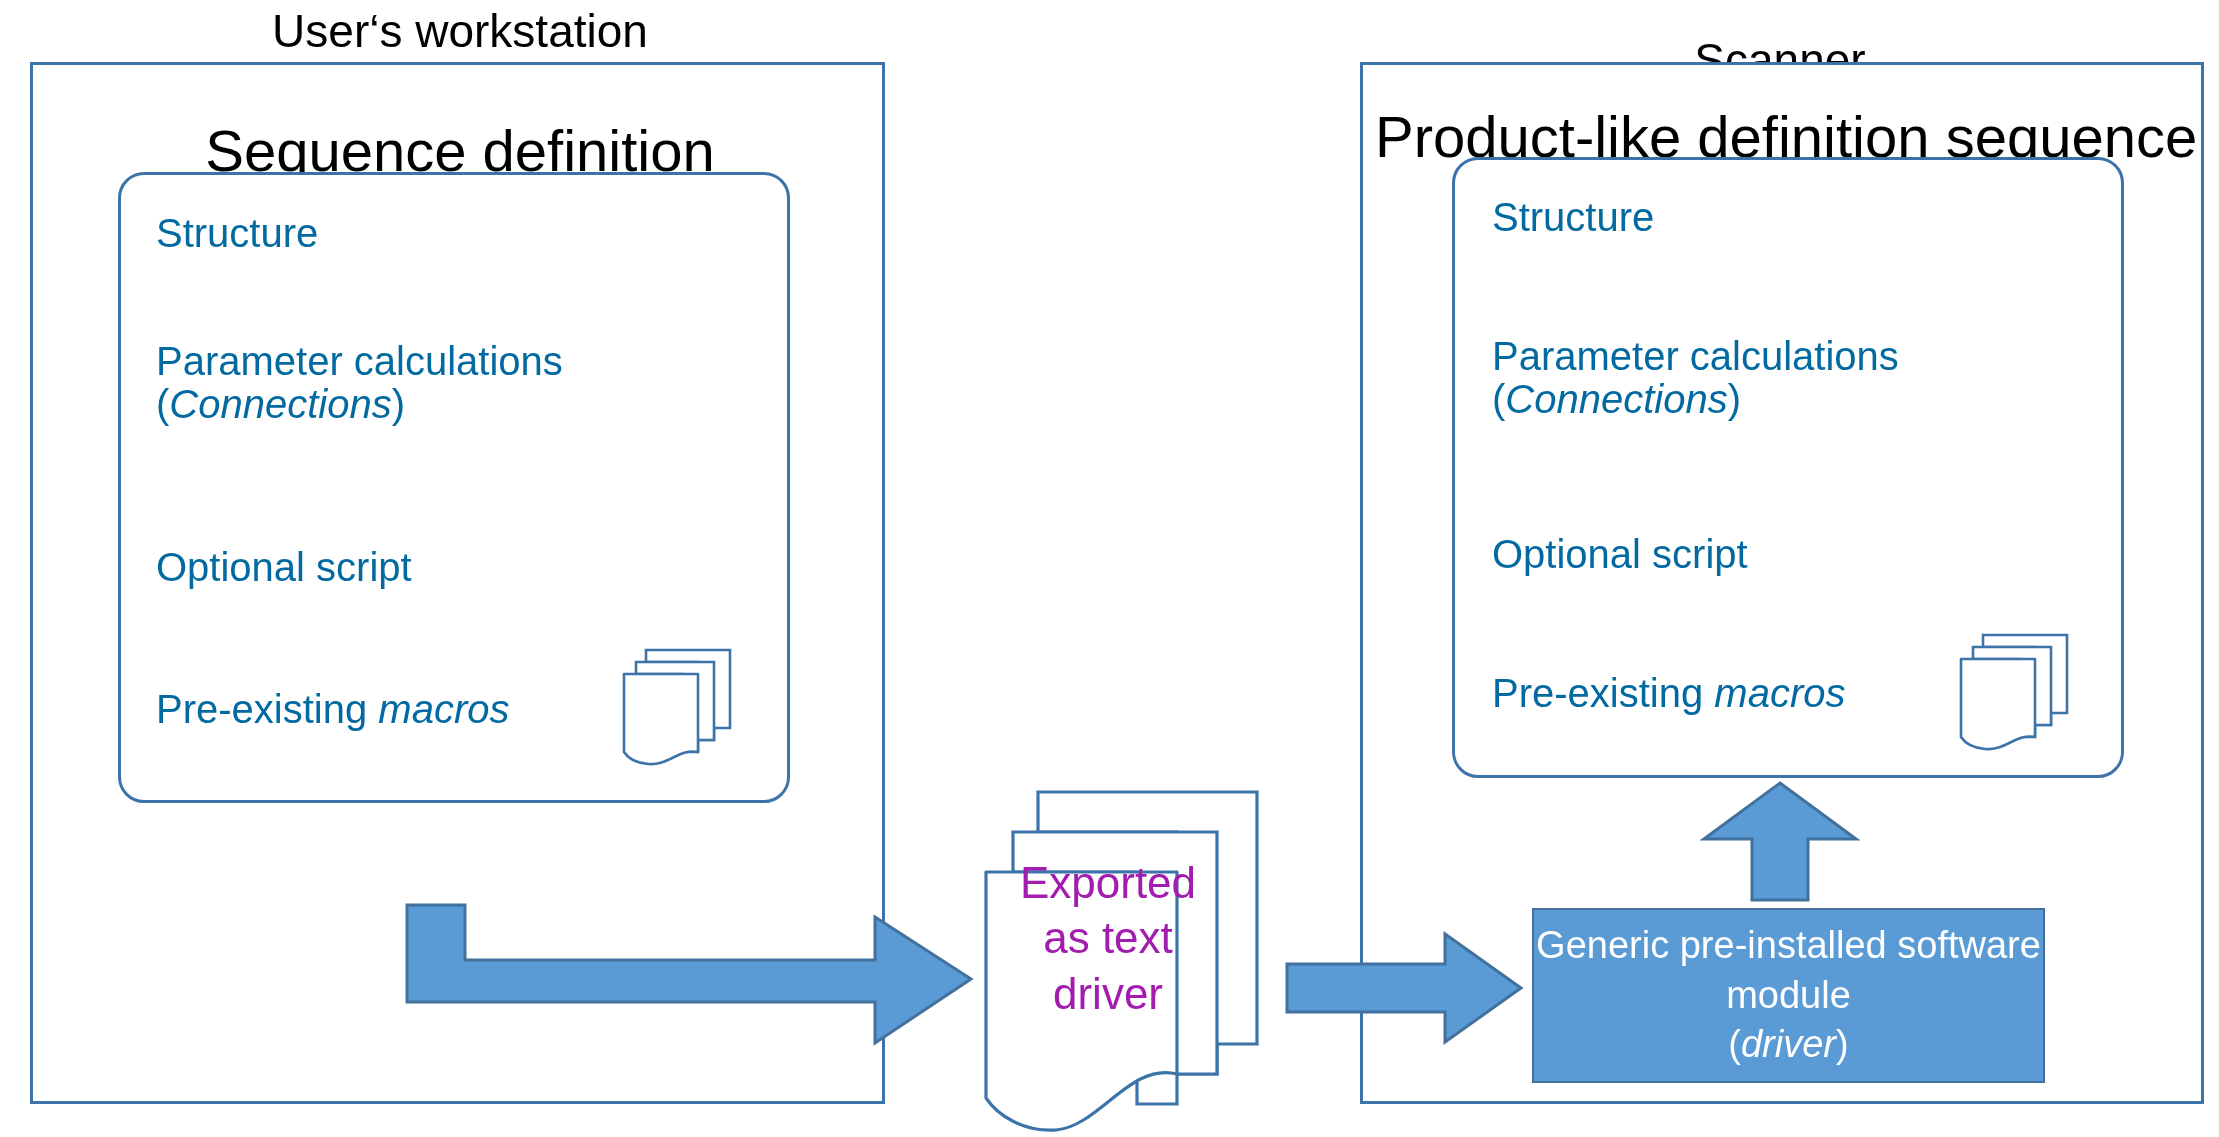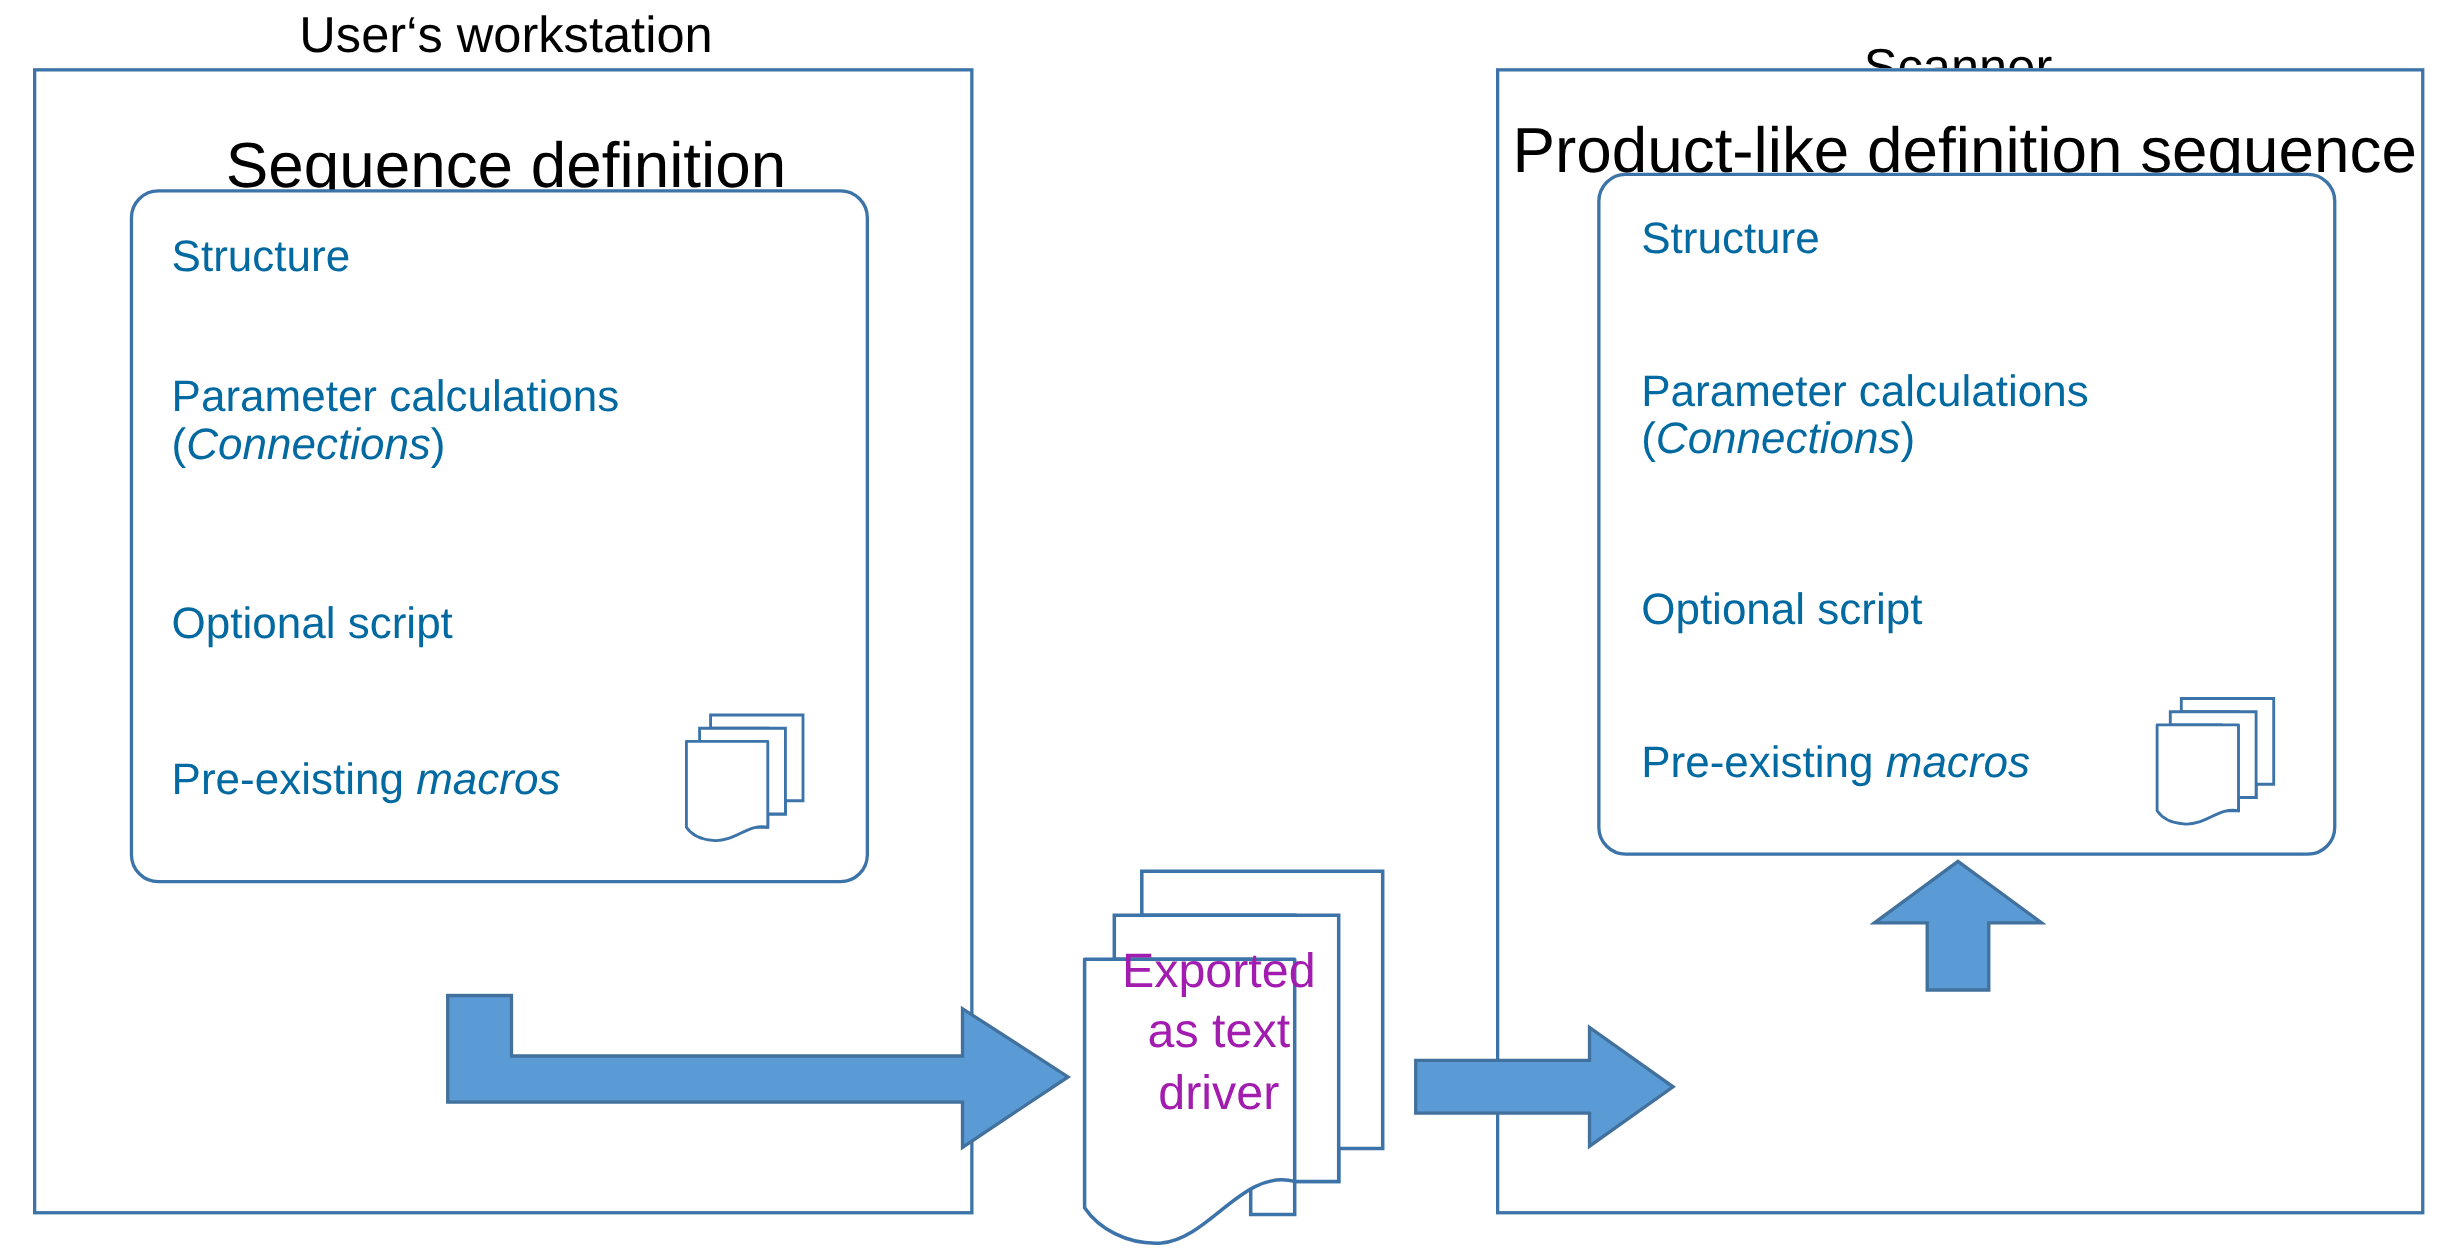--- a/index.html
+++ b/index.html
@@ -212,14 +212,21 @@
   </div>
 
   <svg class="arrow-svg" id="arrow-to-driver" viewBox="0 0 240 116">
     <path d="M2 34 H160 V4 L236 58 L160 112 V82 H2 Z" fill="#5B9BD5" stroke="#41719C" stroke-width="3" stroke-linejoin="miter"></path>
   </svg>
 
   <svg class="arrow-svg" id="arrow-up-driver" viewBox="0 0 160 123">
     <path d="M80 3 L156 59 H108 V120 H52 V59 H4 Z" fill="#5B9BD5" stroke="#41719C" stroke-width="3" stroke-linejoin="miter"></path>
   </svg>
 
+  <div id="driver-box">
+    <div id="driver-box-label">
+      <div>Generic pre-installed software</div>
+      <div>module</div>
+      <div><span>(</span><em>driver</em><span>)</span></div>
+    </div>
+  </div>
 
 </div>
 
 </body></html>

